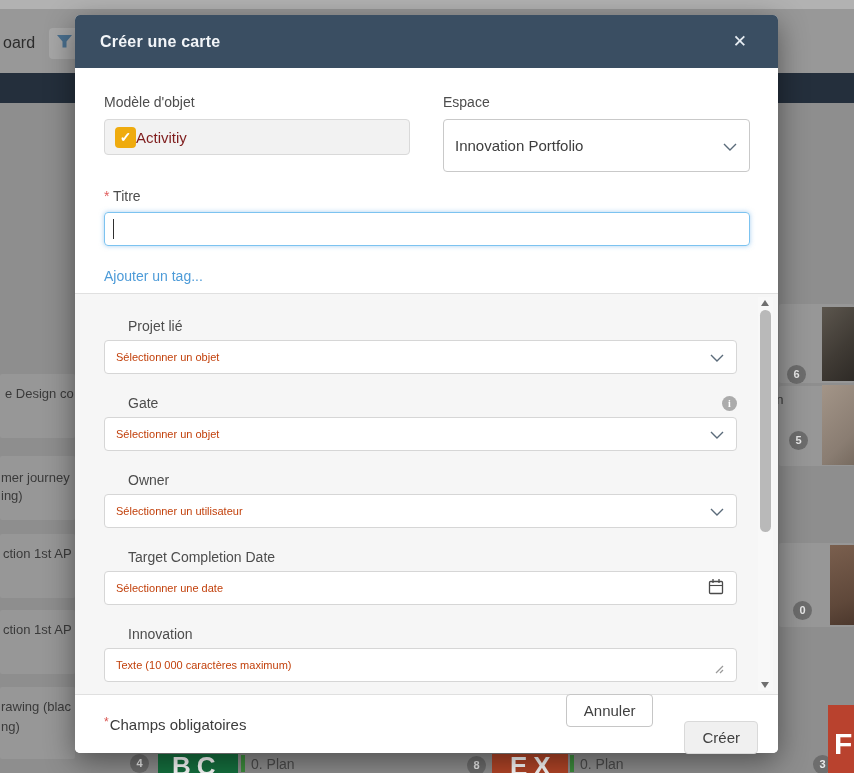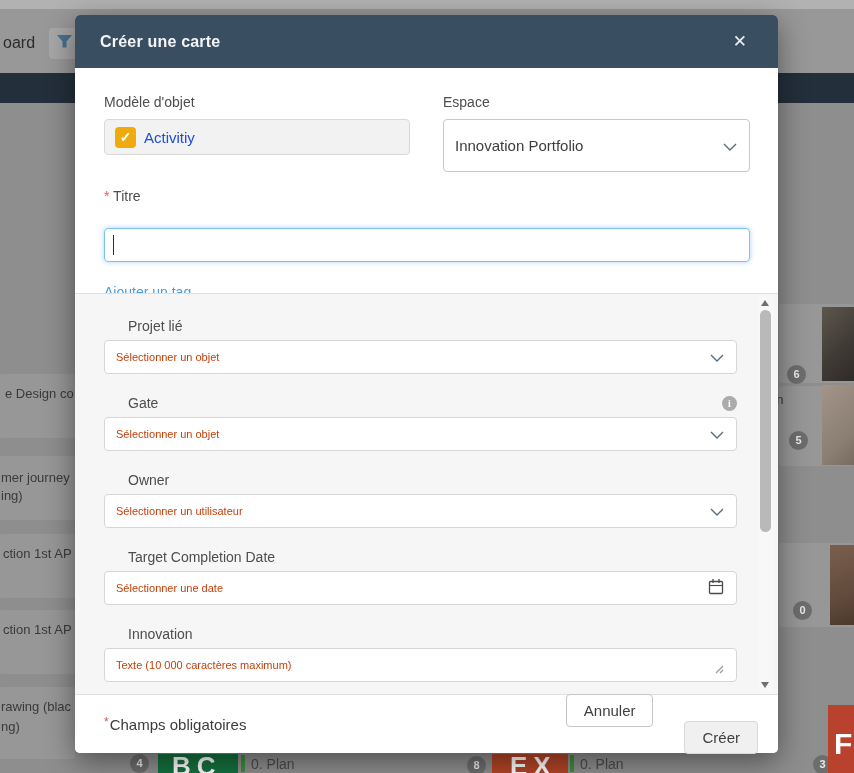--- a/index.html
+++ b/index.html
@@ -38,26 +38,26 @@
   .modal-header { height:53px; background:#3a4e62; border-radius:5px 5px 0 0; display:flex; align-items:center; justify-content:space-between; padding:0 27px 0 25px; }
   .modal-title { color:#f2f5f8; font-size:16px; font-weight:bold; letter-spacing:.2px; }
   .modal-close { background:none; border:none; cursor:pointer; color:#e7edf3; font-size:17px; line-height:1; padding:4px; }
 
   .modal-top { padding:26px 28px 0 29px; }
   .row-2col { display:flex; gap:33px; }
   .col1 { width:306px; } .col2 { width:307px; }
   .field-label { font-size:14px; color:#4d4d4d; margin-bottom:9px; display:block; }
   .model-box { height:36px; background:#f2f2f2; border:1px solid #d9d9d9; border-radius:4px; display:flex; align-items:center; padding-left:10px; }
   .checkbox { width:21px; height:21px; background:#efab0e; border-radius:4px; color:#fff; font-size:14px; font-weight:bold; display:flex; align-items:center; justify-content:center; }
-  .model-value { margin-left:8px; font-size:15px; color:#1d4ed8; }
+  .model-value { margin-left:0; font-size:15px; color:#7f1d1d; }
   .select-box { height:53px; background:#fff; border:1px solid #c9c9c9; border-radius:4px; display:flex; align-items:center; justify-content:space-between; padding:0 12px 0 11px; cursor:pointer; }
   .select-value { font-size:15px; color:#3d3d3d; }
   .placeholder { font-size:11px; color:#c2410c; }
 
-  .titre-label { margin-top:16px; margin-bottom:24px; }
+  .titre-label { margin-top:16px; margin-bottom:8px; }
   .req { color:#e05c5c; }
   .titre-input { height:34px; border:1px solid #7cc3f0; border-radius:4px; box-shadow:0 0 5px rgba(100,170,230,.55); display:flex; align-items:center; padding-left:8px; cursor:text; }
   .caret { width:1px; height:20px; background:#2f2f2f; animation:blink 1.1s steps(1) infinite; }
   @keyframes blink { 50% { opacity:0; } }
   .tag-link { display:inline-block; margin-top:22px; font-size:14px; color:#4d9bd8; text-decoration:none; cursor:pointer; }
 
   .modal-scroll { position:absolute; left:0; top:278px; width:703px; height:402px; background:#f6f6f6; border-top:1px solid #e0e0e0; border-bottom:1px solid #e0e0e0; padding:24px 41px 0 29px; overflow:hidden; }
   .form-row { margin-bottom:21px; width:633px; }
   .label-row { display:flex; align-items:center; justify-content:space-between; height:16px; margin-bottom:6px;margin-left:24px; }
   .form-row .field-label { margin-bottom:0; }

